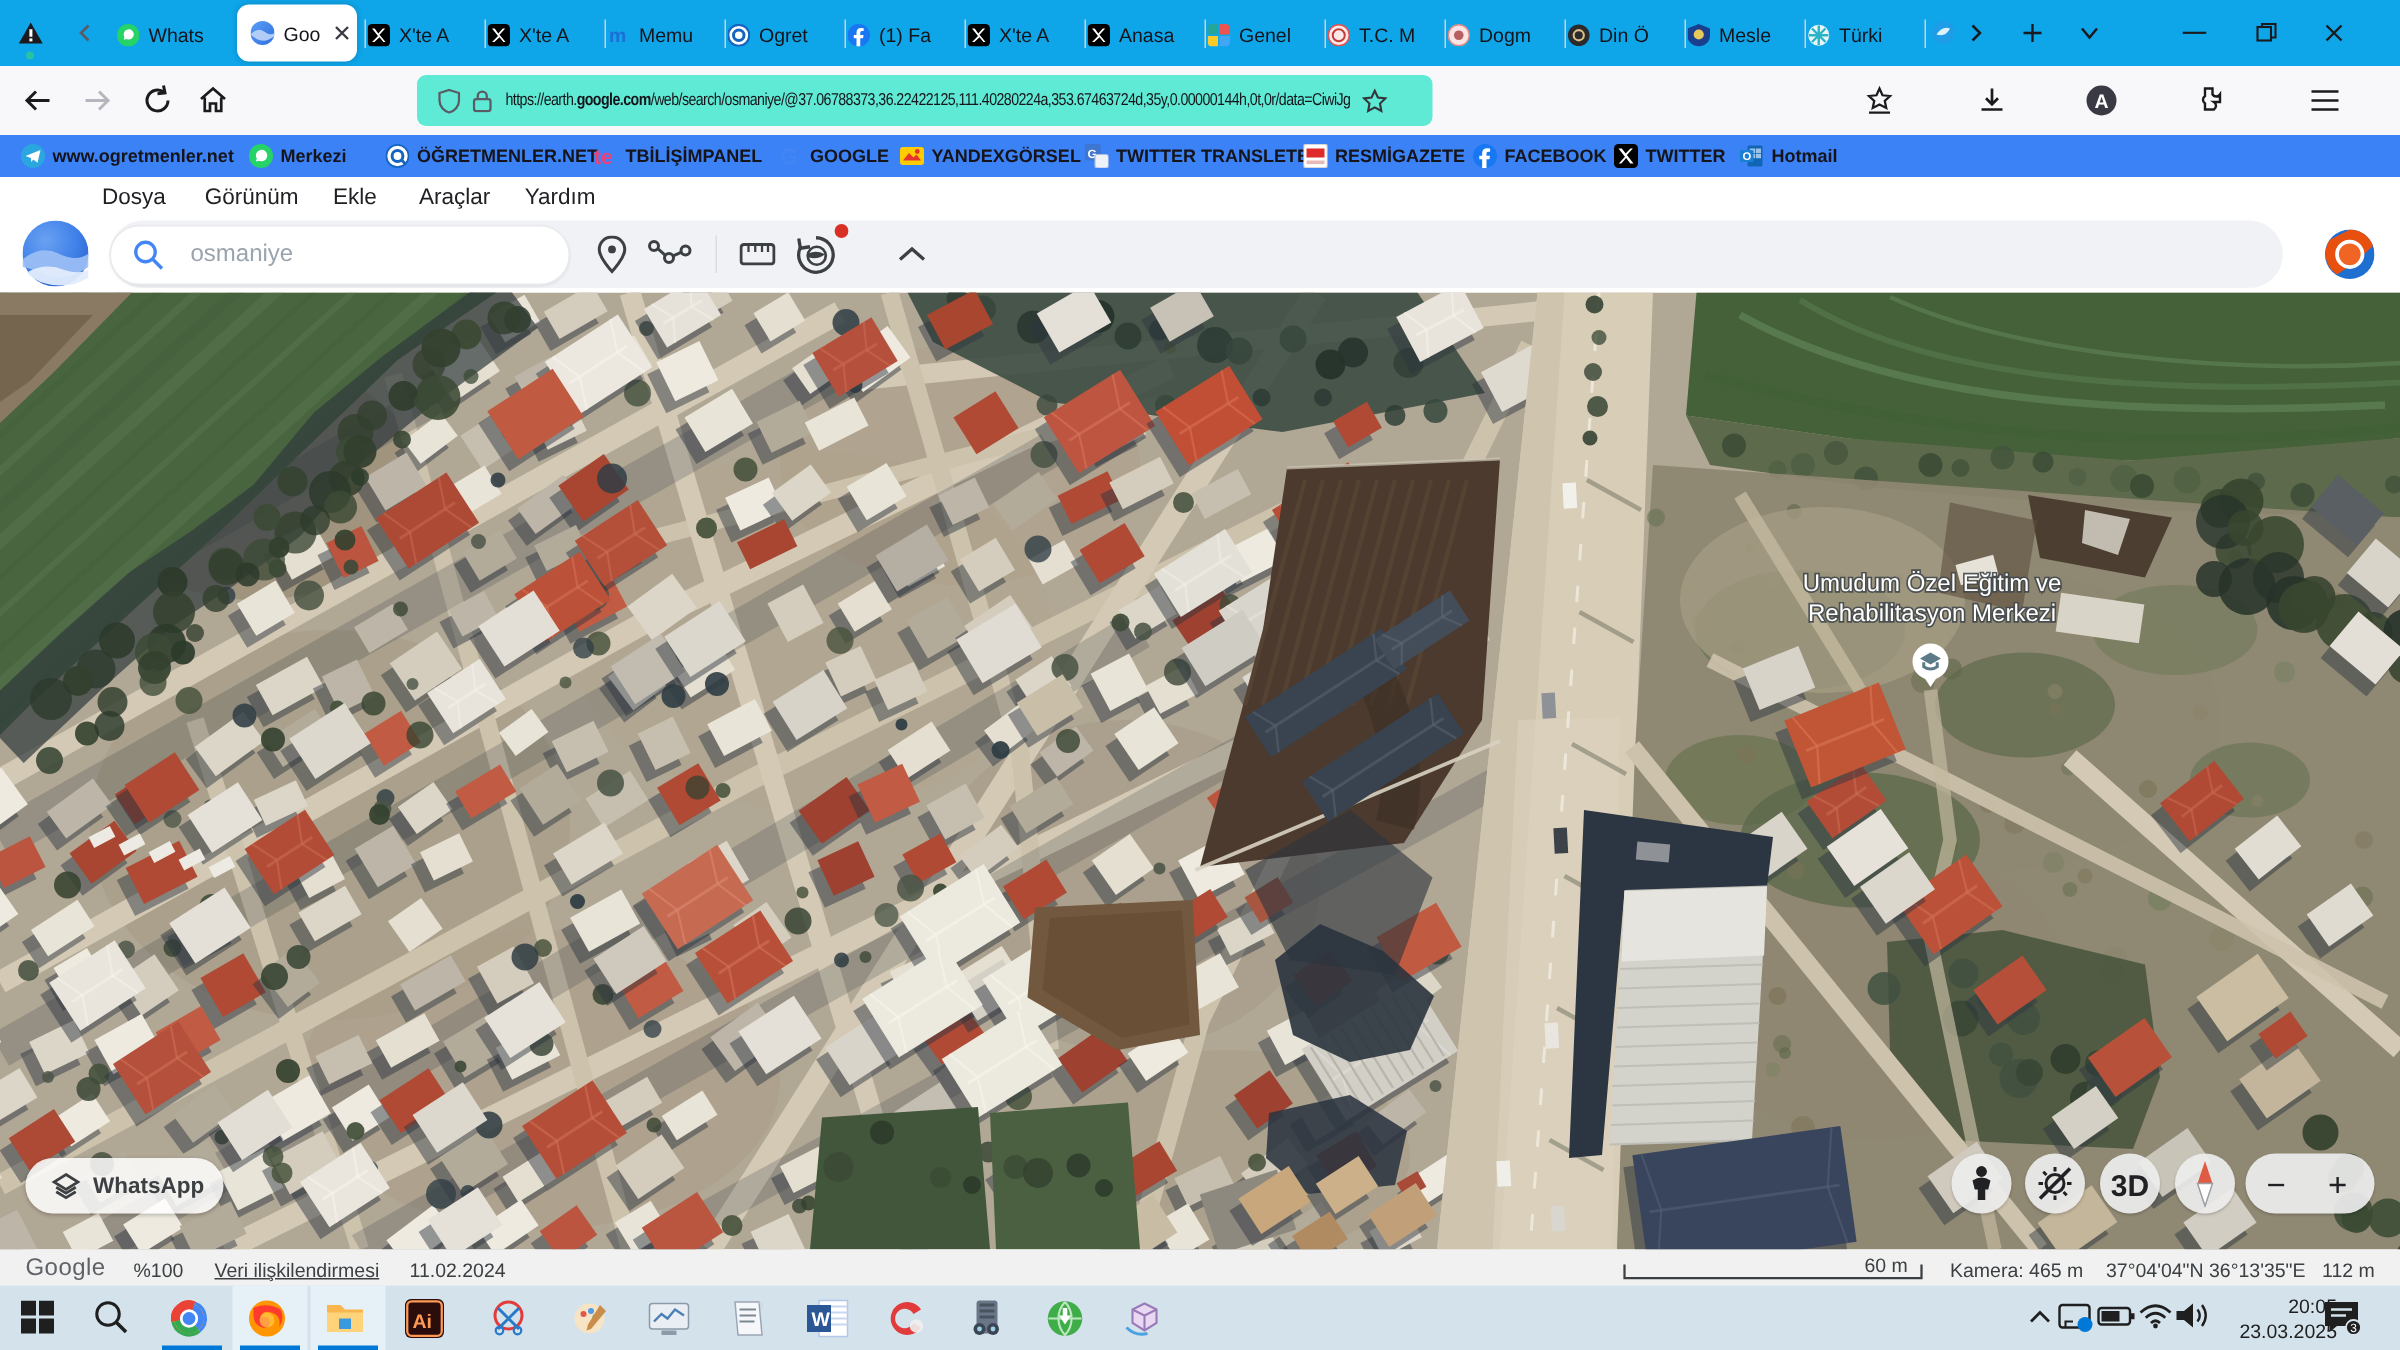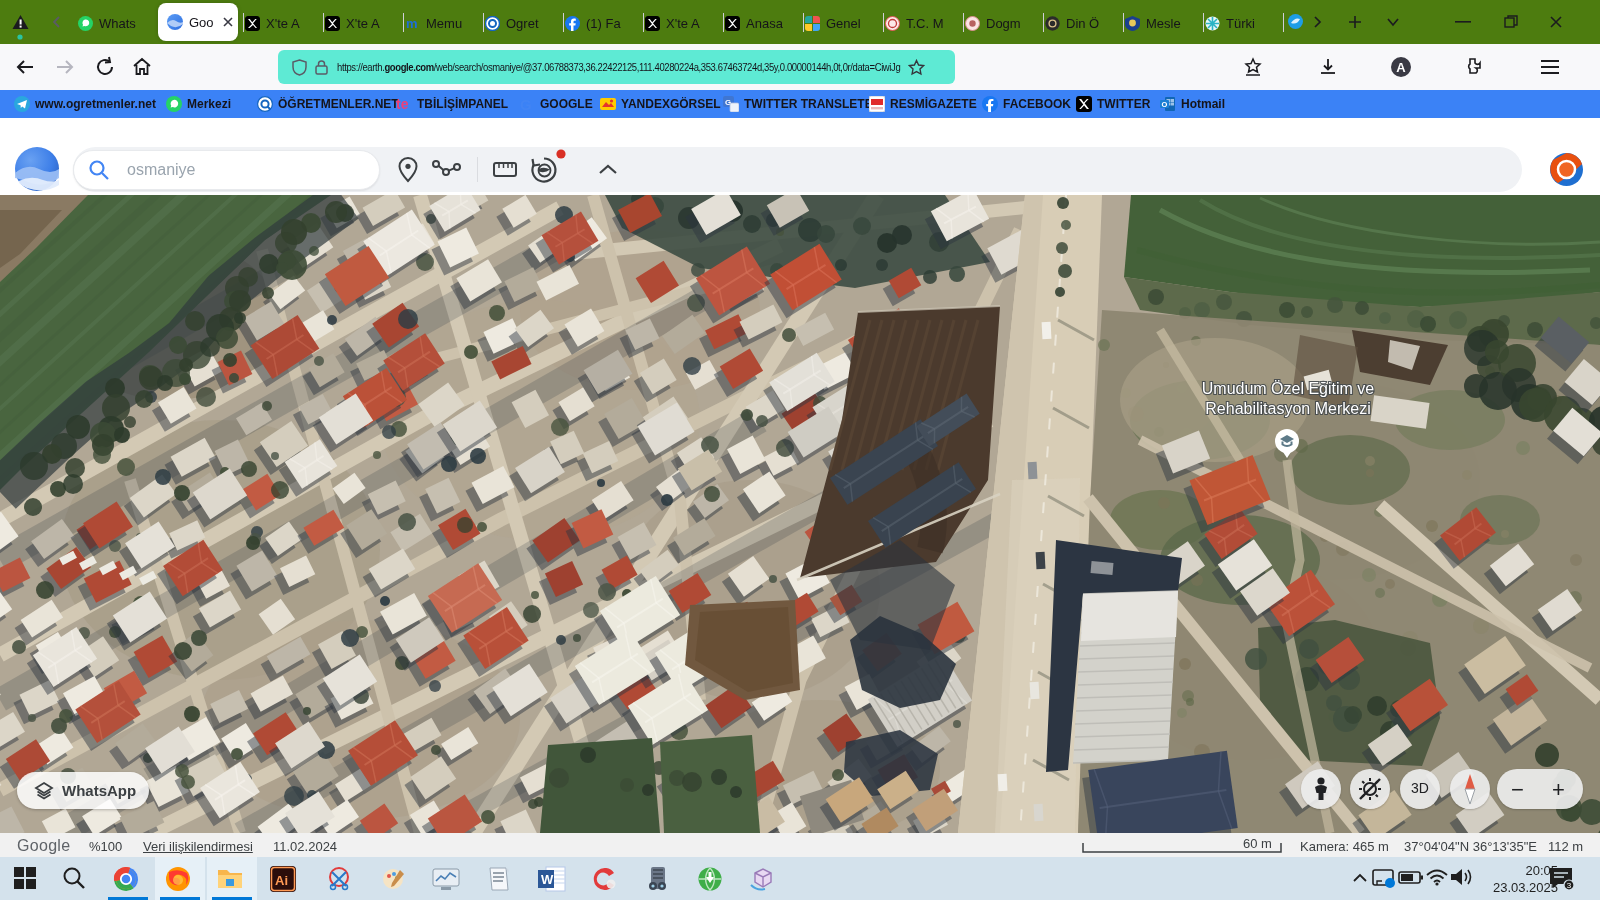--- a/index.html
+++ b/index.html
@@ -1,18 +1,18 @@
 <!DOCTYPE html>
 <html><head><meta charset="utf-8"><style>
 *{margin:0;padding:0;box-sizing:border-box}
 html,body{width:1600px;height:900px;overflow:hidden;font-family:"Liberation Sans",sans-serif}
 .abs{position:absolute}
 #stage{position:relative;width:1600px;height:900px;background:#fff}
 
-#tabbar{position:absolute;left:0;top:0;width:1600px;height:44px;background:#4d7c0f}
+#tabbar{position:absolute;left:0;top:0;width:1600px;height:44px;background:#0ea5e9}
 .tab{position:absolute;top:8px;height:30px;display:flex;align-items:center;font-size:13px;color:#15141a;white-space:nowrap;overflow:hidden}
 .tab .fav{width:15px;height:15px;border-radius:3px;margin-right:6px;flex:0 0 auto}
 .tabsep{position:absolute;top:13px;width:1px;height:19px;background:#cfcfd8}
 #activetab{position:absolute;left:158px;top:3px;width:80px;height:38px;background:#fff;border-radius:8px;box-shadow:0 0 4px rgba(0,0,0,.18);display:flex;align-items:center;padding-left:9px;font-size:13px;color:#15141a}
 
 #navbar{position:absolute;left:0;top:44px;width:1600px;height:46px;background:#f8f8fa}
 #urlbar{position:absolute;left:278px;top:50px;width:677px;height:34px;background:#5eead4;border-radius:6px;display:flex;align-items:center;font-size:11.5px;color:#15141a;overflow:hidden;white-space:nowrap;letter-spacing:-0.45px}
 
 #bmbar{position:absolute;left:0;top:90px;width:1600px;height:28px;background:#3b82f6;font-size:12px;color:#15141a;font-weight:600}
 
@@ -316,20 +316,27 @@
           <rect x="6.5" y="3" width="3.5" height="3" fill="#9bc2e8"></rect>
           <rect x="10.5" y="3" width="3.5" height="3" fill="#9bc2e8"></rect>
           <rect x="6.5" y="6.5" width="3.5" height="3" fill="#9bc2e8"></rect>
           <rect x="10.5" y="6.5" width="3.5" height="3" fill="#9bc2e8"></rect>
           <rect x="0" y="4" width="9" height="8" rx="1" fill="#1b7fd4"></rect>
           <text x="1.6" y="10.6" font-size="7.5" font-weight="bold" fill="#fff" font-family="Liberation Sans">O</text>
         </svg>
       </div>
       <div class="abs" style="left:1181px;top:7px">Hotmail</div>
     </div>
+    <div id="gemenu">
+      <span style="margin-left:68px">Dosya</span>
+      <span style="margin-left:26px">Görünüm</span>
+      <span style="margin-left:23px">Ekle</span>
+      <span style="margin-left:28px">Araçlar</span>
+      <span style="margin-left:23px">Yardım</span>
+    </div>
     <div id="getoolbar"></div>
     <div id="gepill"></div>
     <div id="gesearch"></div>
     <svg class="abs" style="left:15px;top:147px" width="44" height="44">
       <defs>
         <radialGradient id="geL" cx="0.35" cy="0.3" r="0.9">
           <stop offset="0" stop-color="#69a1f2"></stop>
           <stop offset="0.55" stop-color="#3e7fe8"></stop>
           <stop offset="1" stop-color="#2558b8"></stop>
         </radialGradient>
@@ -2655,21 +2662,21 @@
       <circle cx="9" cy="4" r="3.6" fill="#202124"></circle>
       <path d="M3 10 Q9 6 15 10 L13.5 16 H11.5 L11.5 23 H6.5 L6.5 16 H4.5 Z" fill="#202124"></path>
     </svg>
     <div class="abs" style="left:1350px;top:769px;width:40px;height:40px;border-radius:50%;background:rgba(237,237,237,0.92);box-shadow:0 1px 2px rgba(0,0,0,0.2)"></div>
     <svg class="abs" style="left:1357px;top:776px" width="26" height="26">
       <circle cx="13" cy="13" r="6" fill="none" stroke="#202124" stroke-width="2"></circle>
       <path d="M13 2 V5 M13 21 V24 M2 13 H5 M21 13 H24 M5.2 5.2 L7.3 7.3 M18.7 18.7 L20.8 20.8 M5.2 20.8 L7.3 18.7 M18.7 7.3 L20.8 5.2" stroke="#202124" stroke-width="2"></path>
       <path d="M3 23 L23 3" stroke="#202124" stroke-width="2.4"></path>
     </svg>
     <div class="abs" style="left:1400px;top:769px;width:40px;height:40px;border-radius:50%;background:rgba(237,237,237,0.92);box-shadow:0 1px 2px rgba(0,0,0,0.2)"></div>
-    <div class="abs" style="left:1404px;top:780px;width:32px;text-align:center;font-size:14px;font-weight:400;color:#202124">3D</div>
+    <div class="abs" style="left:1404px;top:780px;width:32px;text-align:center;font-size:20px;font-weight:700;color:#202124">3D</div>
     <div class="abs" style="left:1450px;top:769px;width:40px;height:40px;border-radius:50%;background:rgba(237,237,237,0.92);box-shadow:0 1px 2px rgba(0,0,0,0.2)"></div>
     <svg class="abs" style="left:1462px;top:773px" width="16" height="32">
       <path d="M8 1 L13 16 H3 Z" fill="#e05b44"></path>
       <path d="M8 31 L13 16 H3 Z" fill="#fff" stroke="#9aa0a6" stroke-width="1"></path>
     </svg>
     <div class="abs" style="left:1497px;top:769px;width:86px;height:40px;border-radius:20px;background:rgba(237,237,237,0.92);box-shadow:0 1px 2px rgba(0,0,0,0.2)"></div>
     <div class="abs" style="left:1511px;top:777px;font-size:22px;color:#202124">−</div>
     <div class="abs" style="left:1552px;top:777px;font-size:22px;color:#202124">+</div>
     <div id="statusbar">
       <span style="position:absolute;left:17px;top:4px;font-size:16px;color:#5f6368;letter-spacing:0.3px">Google</span>

